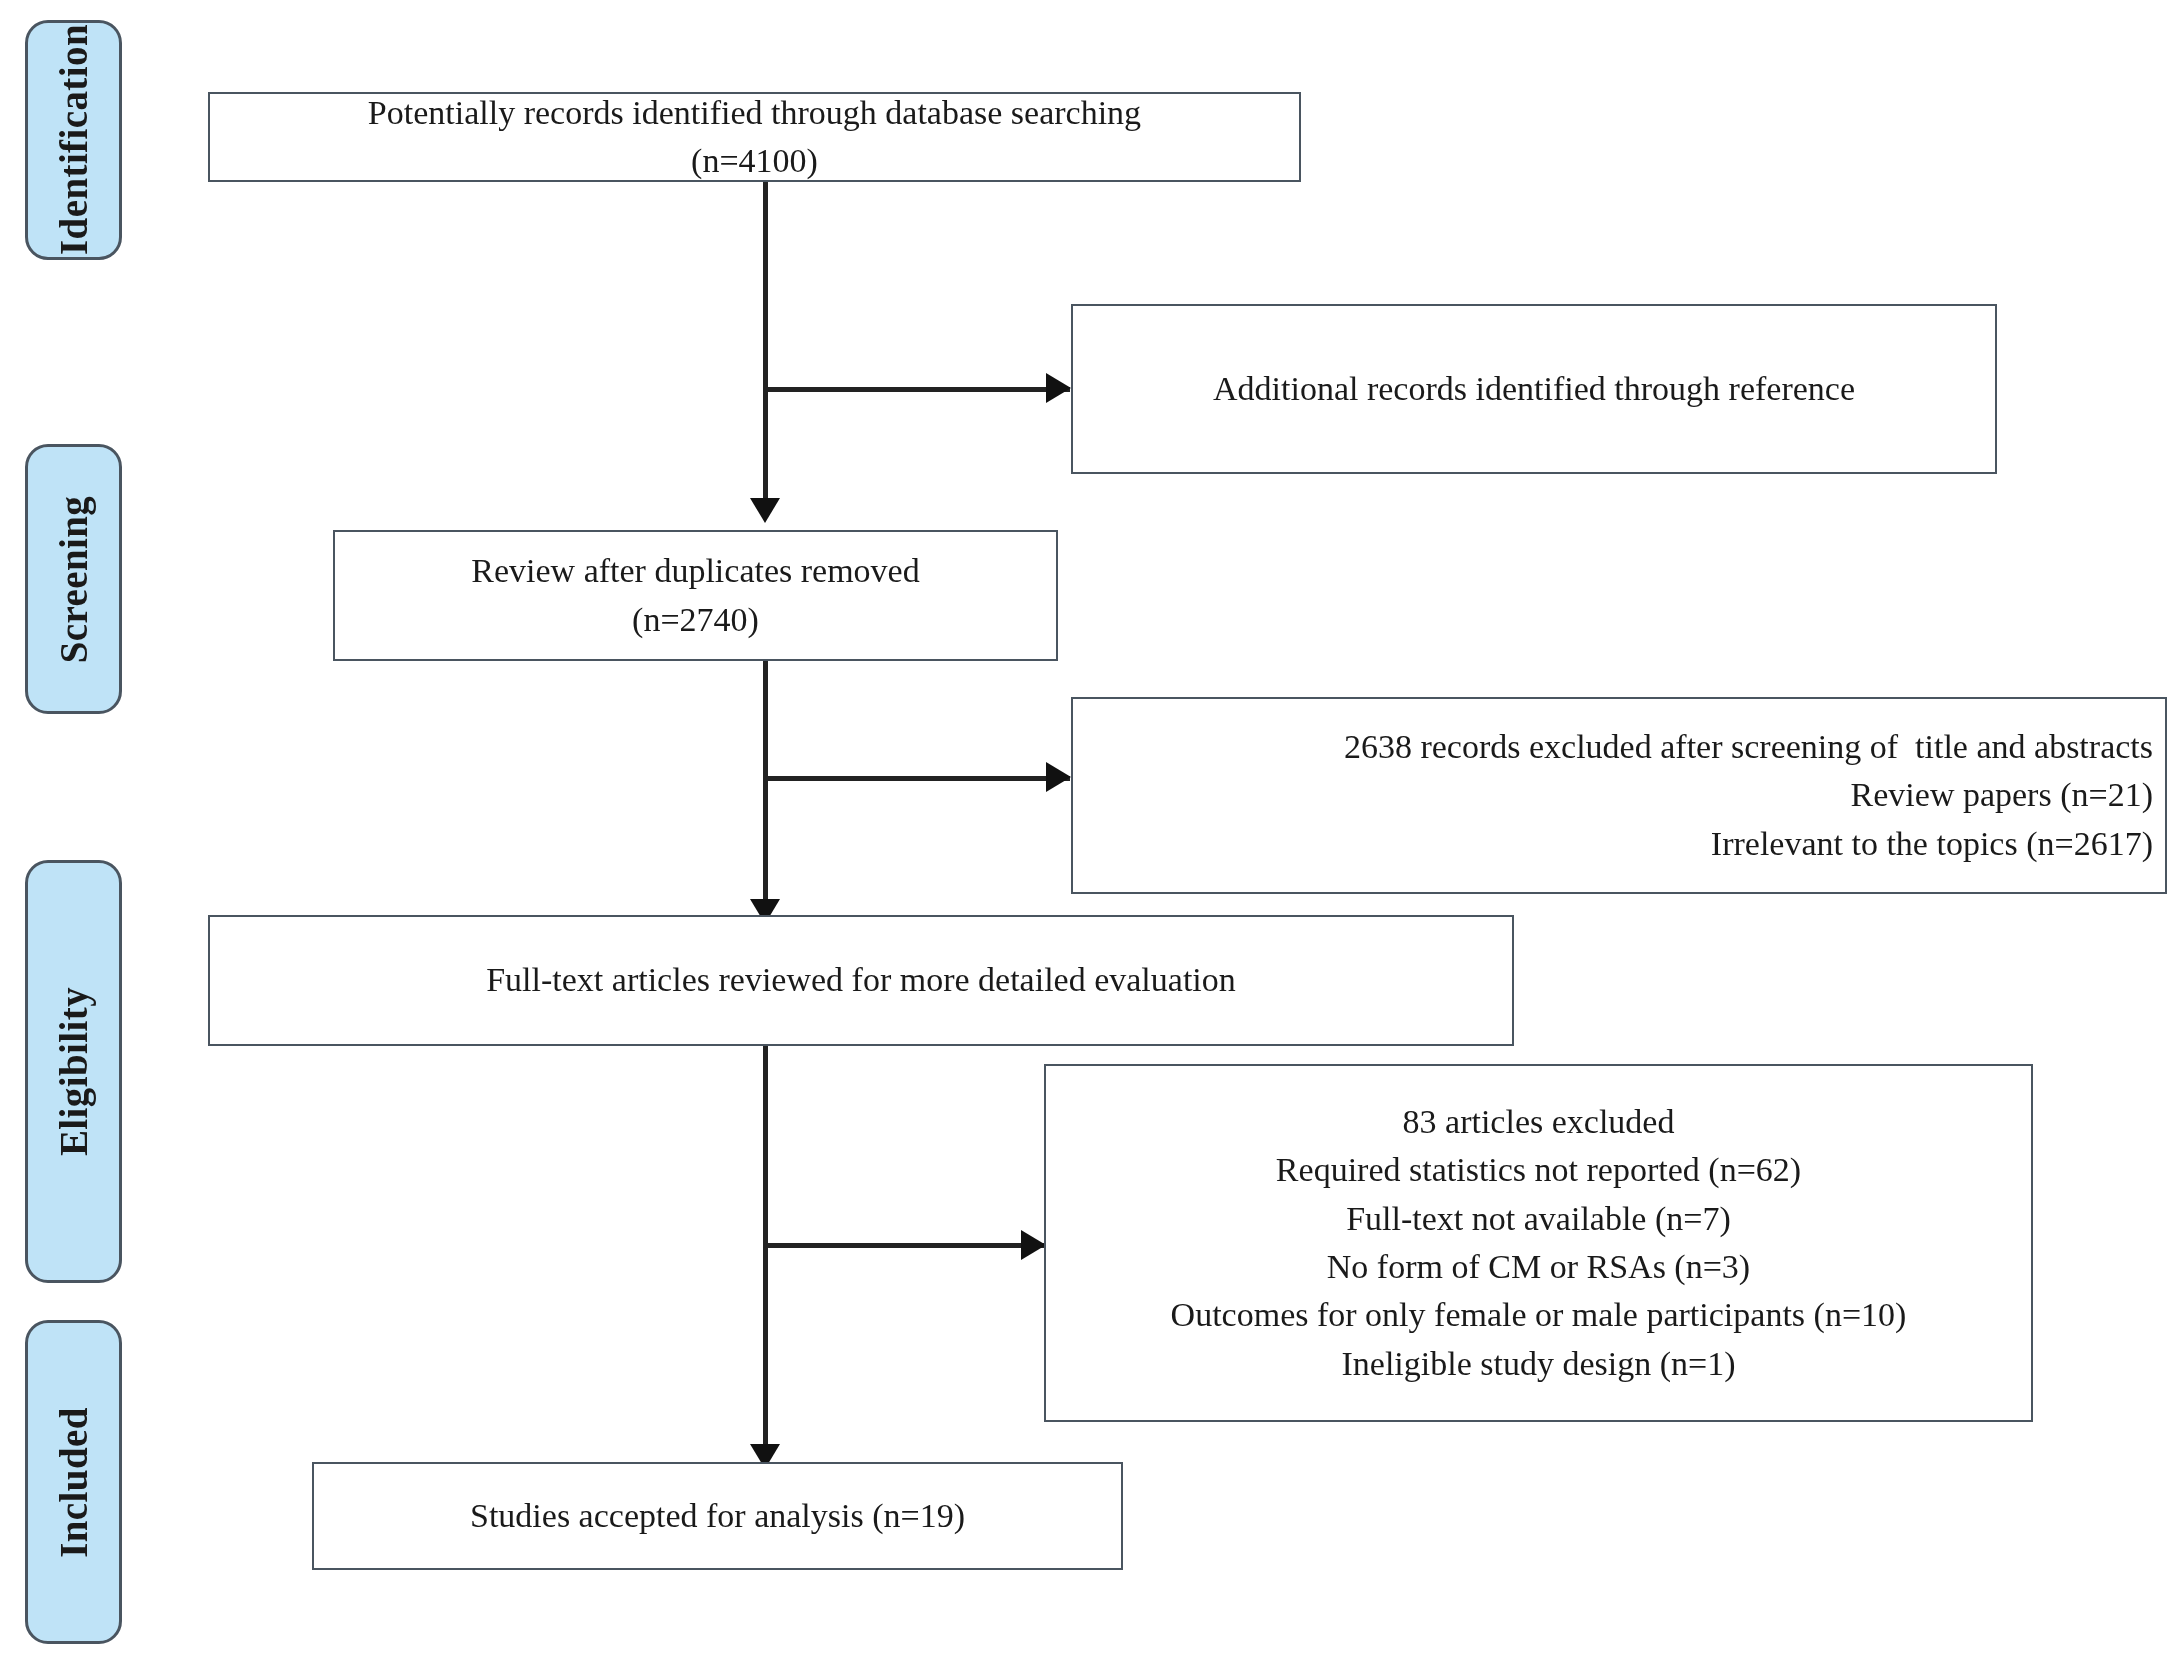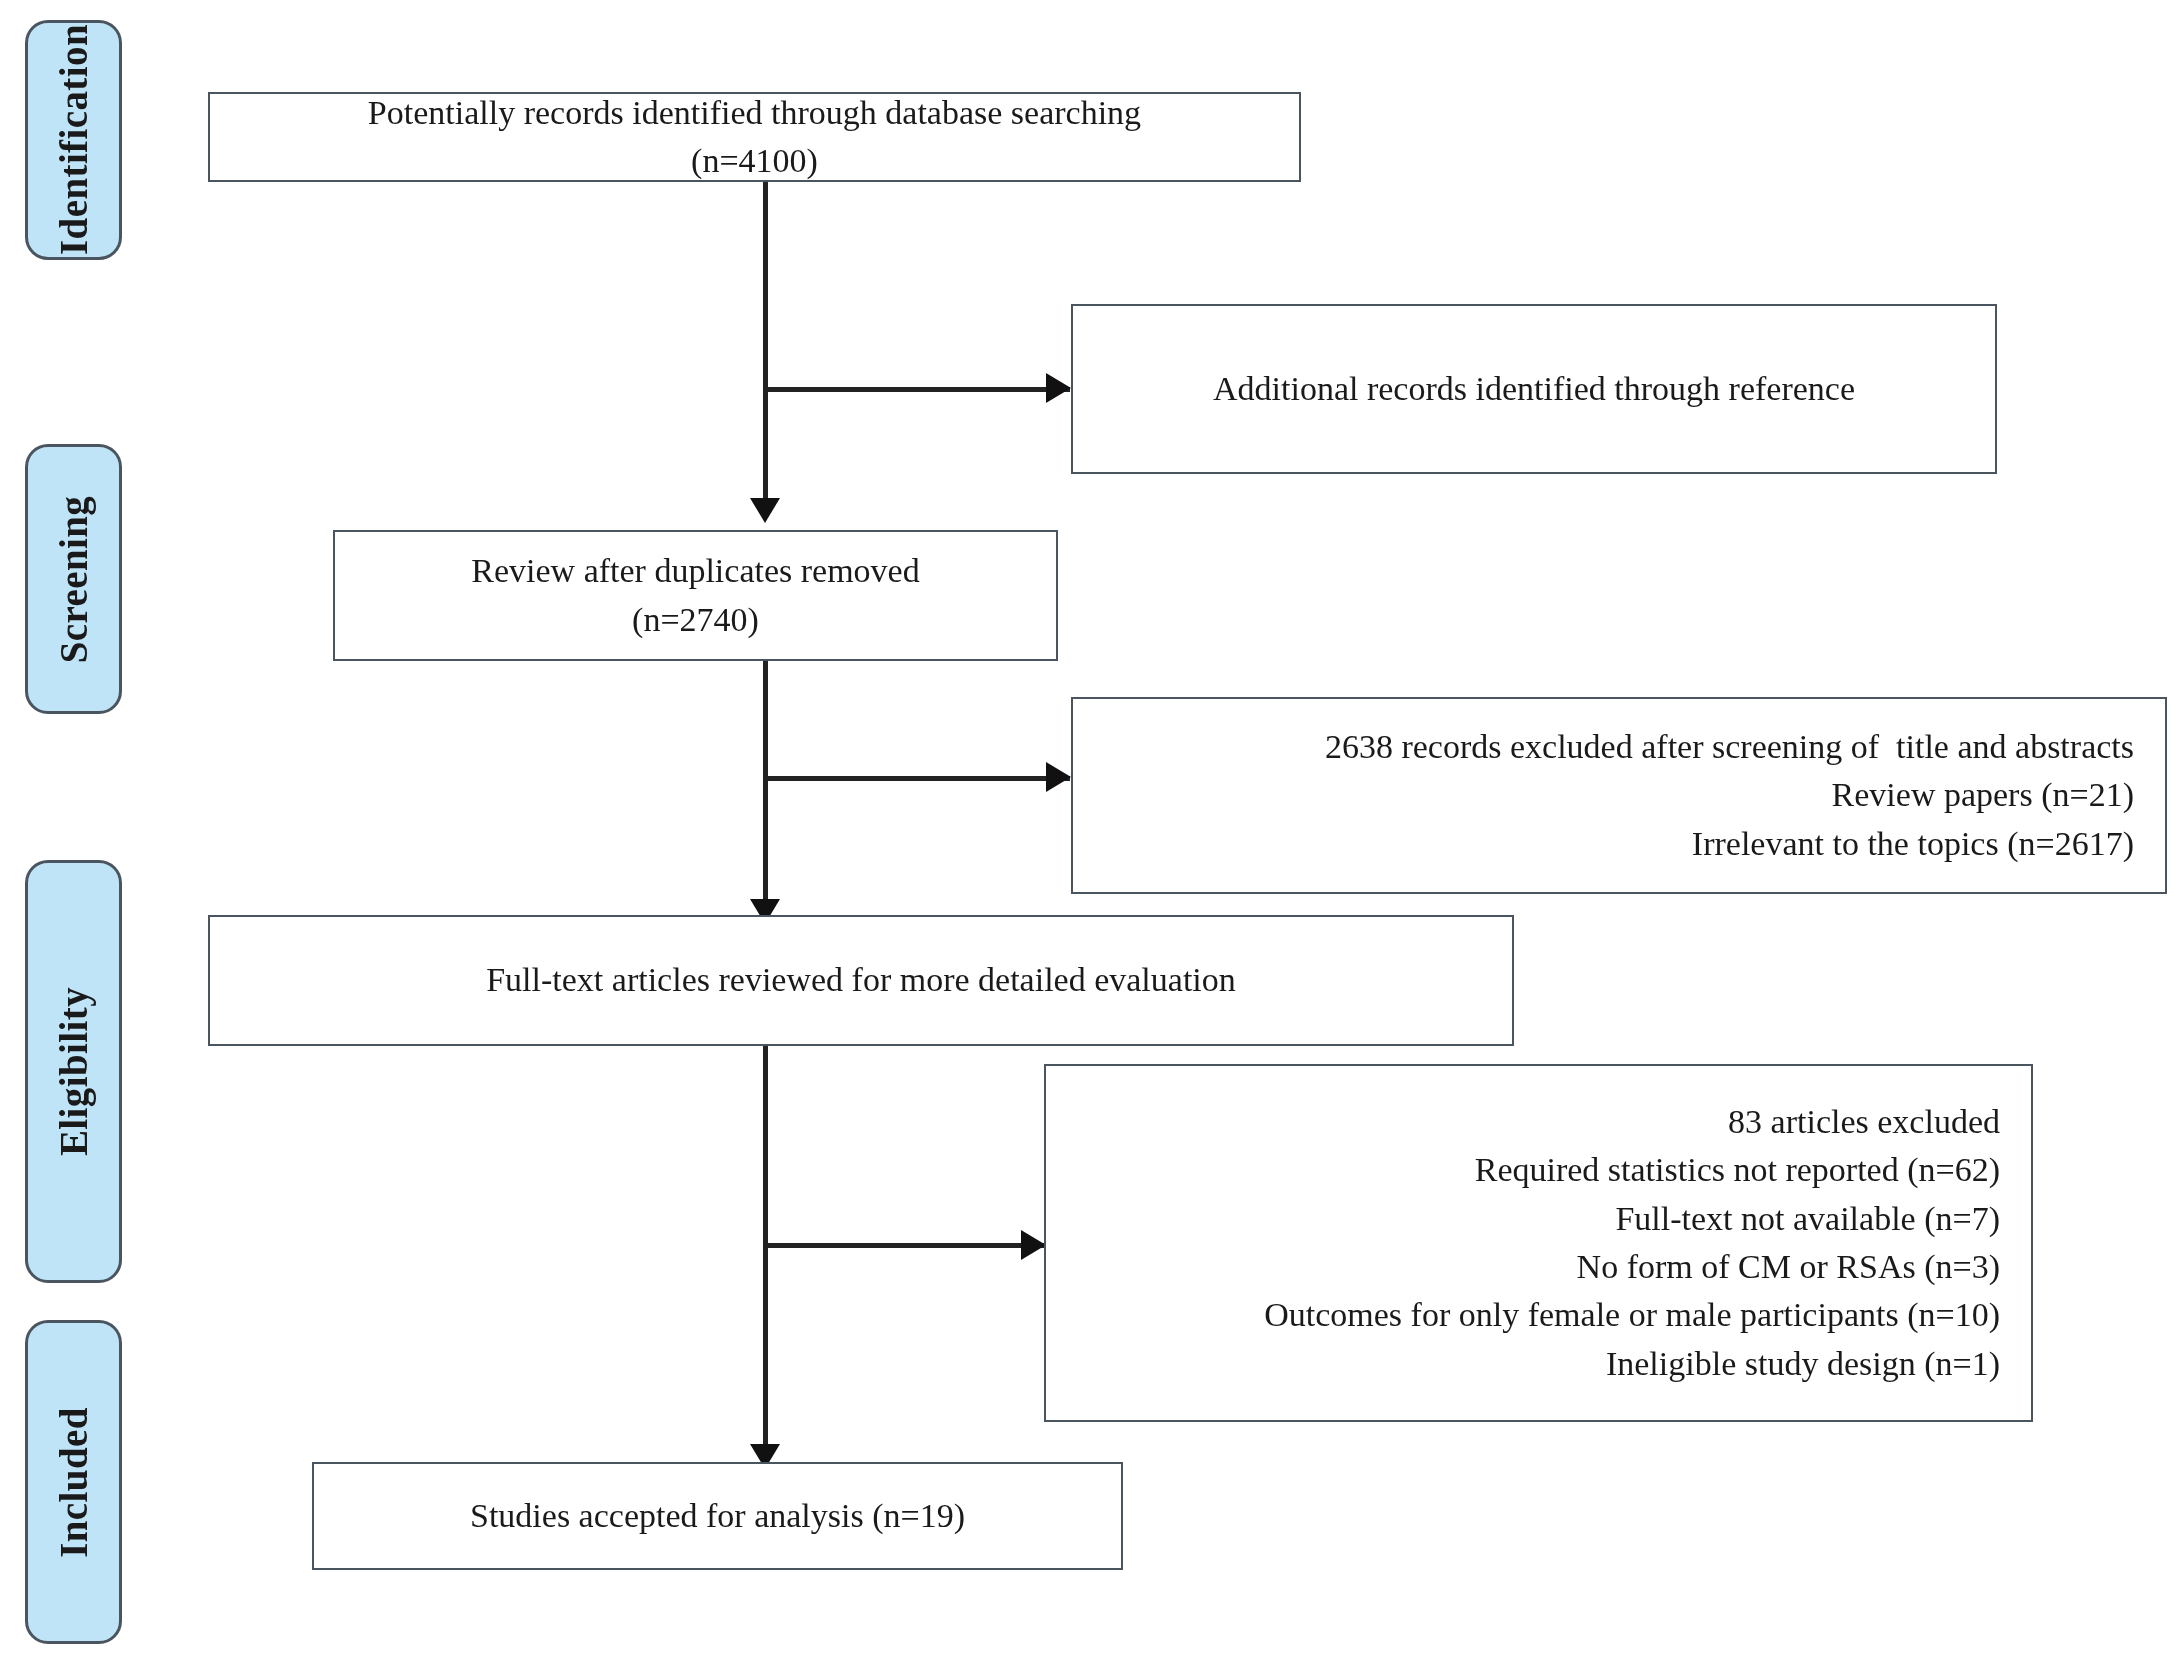--- a/index.html
+++ b/index.html
@@ -44,30 +44,30 @@
 
   
   .flow-box {
     position: absolute;
     background: #ffffff;
     border: 2.7px solid #4a5560;
     box-sizing: border-box;
     display: flex;
     flex-direction: column;
     justify-content: center;
-    padding: 9px 31px;
+    padding: 9px 12px;
   }
   .flow-box .line {
     font-size: 34px;
     line-height: 1.42;
     color: #1a1a1a;
     white-space: pre-wrap;
   }
   .center .line { text-align: center; }
-  .left .line   { text-align: right; }
+  .left .line   { text-align: center; }
 
   
   .vline {
     position: absolute;
     width: 4.5px;
     background: #222222;
   }
   .hline {
     position: absolute;
     height: 4.5px;

